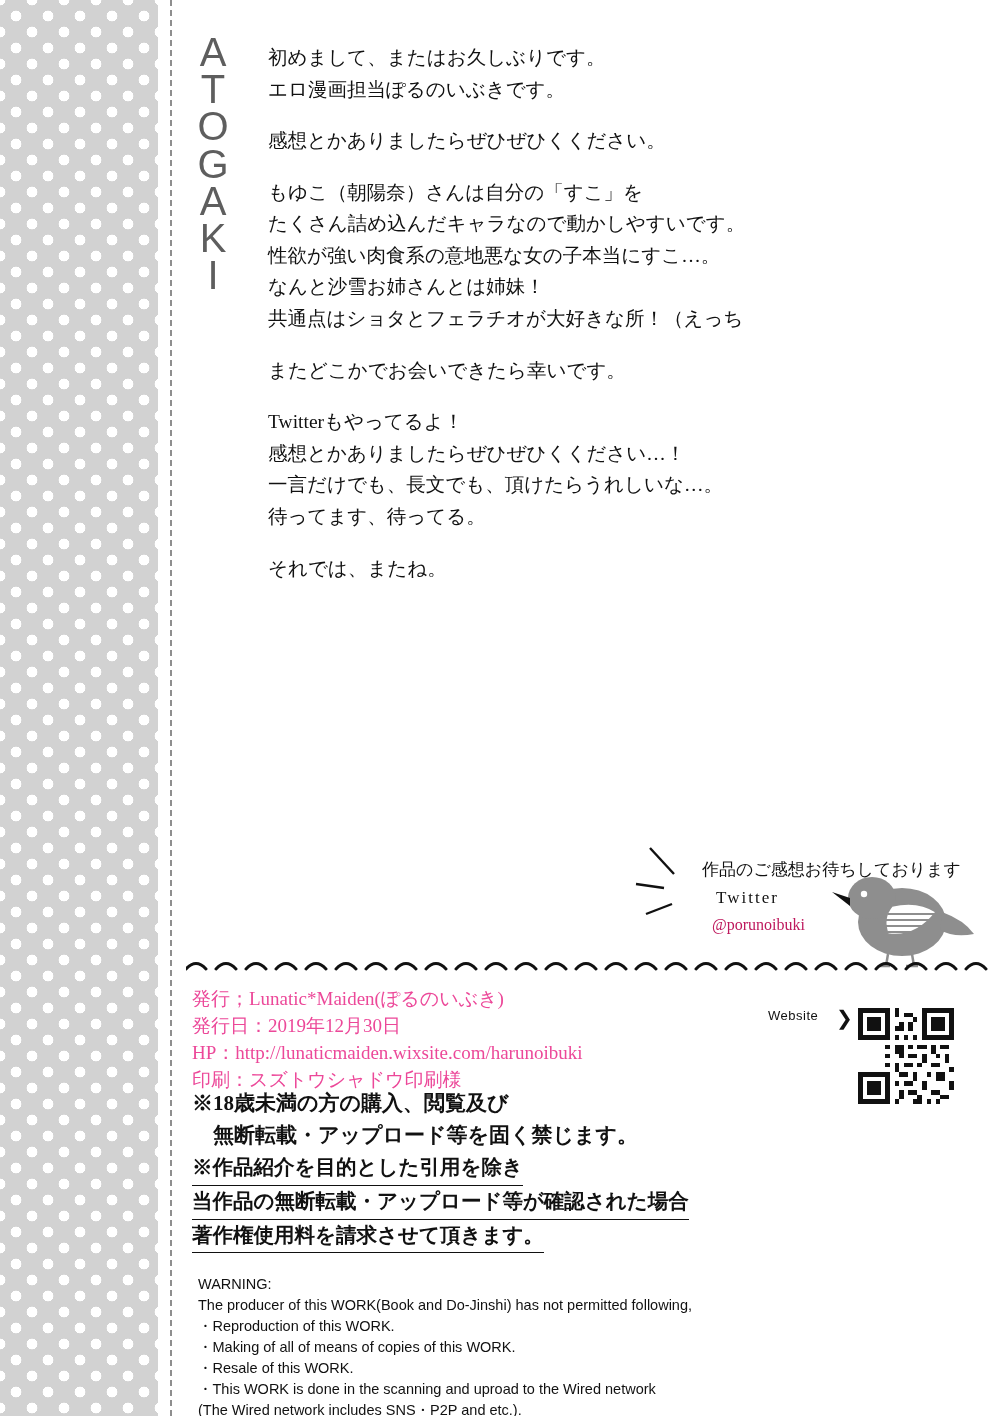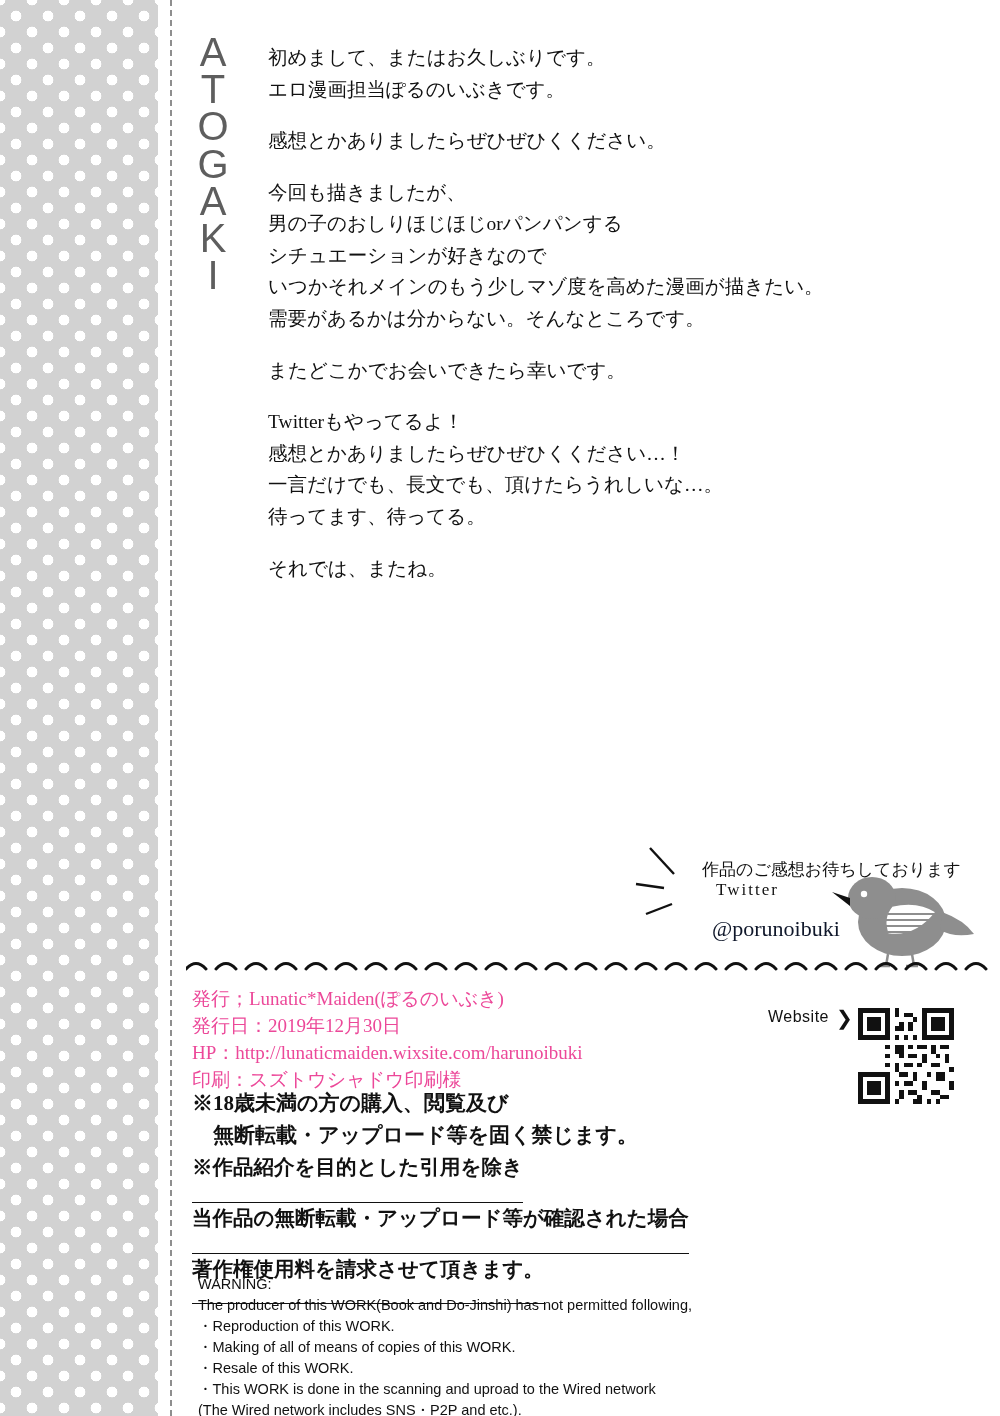--- a/index.html
+++ b/index.html
@@ -81,31 +81,31 @@
     position: absolute;
     left: 72px;
     top: 18px;
     font-size: 17px;
     color: #111;
     white-space: nowrap;
   }
   #twitter-label {
     position: absolute;
     left: 86px;
-    top: 40px;
+    top: 48px;
     font-size: 17px;
     letter-spacing: 2px;
     color: #111;
   }
   #twitter-handle {
     position: absolute;
     left: 82px;
     top: 76px;
-    font-size: 22px;
-    color: #0f172a;
+    font-size: 16px;
+    color: #be185d;
   }
   #bird-svg { position: absolute; left: 0; top: 0; }
 
   
   #wave-sep {
     position: absolute;
     left: 186px;
     top: 955px;
     width: 810px;
     height: 24px;
@@ -121,21 +121,21 @@
     line-height: 1.42;
     color: #ec4899;
     white-space: pre-line;
   }
 
   #website-label {
     position: absolute;
     left: 768px;
     top: 1008px;
     font-family: "Liberation Sans", sans-serif;
-    font-size: 16px;
+    font-size: 13px;
     color: #111;
     letter-spacing: 0.5px;
   }
   #website-arrow {
     position: absolute;
     left: 836px;
     top: 1006px;
     font-size: 20px;
     color: #111;
   }
@@ -165,21 +165,21 @@
     top: 1152px;
     width: 620px;
     font-size: 20.5px;
     font-weight: bold;
     line-height: 1.55;
     color: #111;
   }
   #jp-warn-2 .uline {
     display: inline-block;
     border-bottom: 1.5px solid #111;
-    padding-bottom: 18px;
+    padding-bottom: 1px;
   }
 
   
   #en-warning {
     position: absolute;
     left: 198px;
     top: 1274px;
     width: 720px;
     font-family: "Liberation Sans", sans-serif;
     font-size: 14.5px;
@@ -196,25 +196,25 @@
 
 <div id="atogaki-title">A
 T
 O
 G
 A
 K
 I</div>
 
 <div id="afterword-body"><div class="para">初めまして、またはお久しぶりです。
-エロ漫画担当ぽるのいぶきです。</div><div class="para">感想とかありましたらぜひぜひくください。</div><div class="para">今回も描きましたが、
-男の子のおしりほじほじorパンパンする
-シチュエーションが好きなので
-いつかそれメインのもう少しマゾ度を高めた漫画が描きたい。
-需要があるかは分からない。そんなところです。</div><div class="para">またどこかでお会いできたら幸いです。</div><div class="para">Twitterもやってるよ！
+エロ漫画担当ぽるのいぶきです。</div><div class="para">感想とかありましたらぜひぜひくください。</div><div class="para">もゆこ（朝陽奈）さんは自分の「すこ」を
+たくさん詰め込んだキャラなので動かしやすいです。
+性欲が強い肉食系の意地悪な女の子本当にすこ…。
+なんと沙雪お姉さんとは姉妹！
+共通点はショタとフェラチオが大好きな所！（えっち</div><div class="para">またどこかでお会いできたら幸いです。</div><div class="para">Twitterもやってるよ！
 感想とかありましたらぜひぜひくください…！
 一言だけでも、長文でも、頂けたらうれしいな…。
 待ってます、待ってる。</div><div class="para">それでは、またね。</div></div>
 
 <div id="bird-block">
   <svg id="bird-svg" width="360" height="135" viewBox="0 0 360 135">
 
     <path d="M20 8 L44 34" stroke="#111" stroke-width="2.4" fill="none"></path>
     <path d="M6 44 L34 48" stroke="#111" stroke-width="2.4" fill="none"></path>
     <path d="M16 74 L42 64" stroke="#111" stroke-width="2.4" fill="none"></path>

